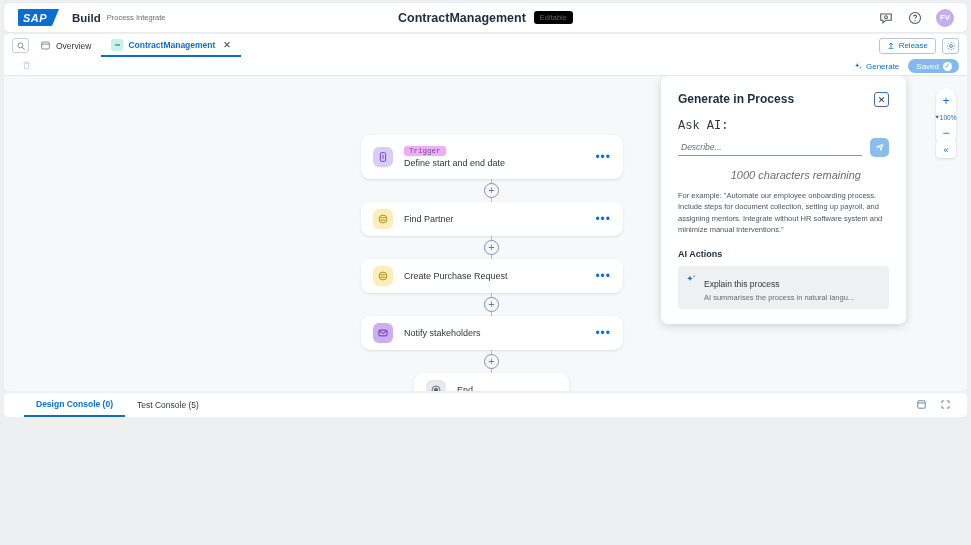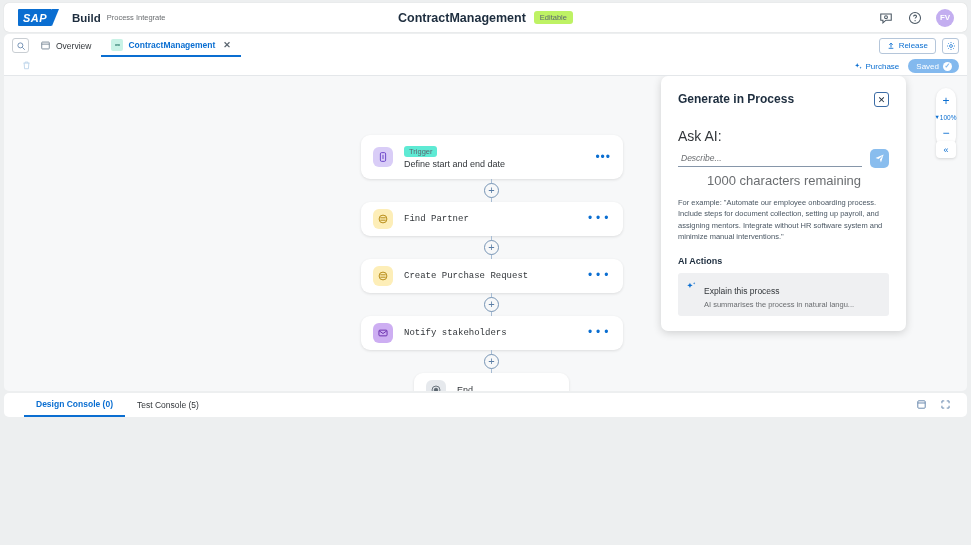--- a/index.html
+++ b/index.html
@@ -33,21 +33,21 @@
   }
   .brand-build { margin-left: 20px; font-size: 11.5px; font-weight: bold; color: #1d2d3e; text-align: right; }
   .brand-sub { margin-left: 6px; font-size: 7.5px; color: #6a6d70; }
   .hdr-title {
     position: absolute; left: 0; right: 0; text-align: center;
     font-size: 12.5px; font-weight: bold; color: #1d2d3e;
     pointer-events: none;
   }
   .hdr-title .chip {
     display: inline-block; margin-left: 8px; padding: 2px 6px;
-    background: #bef264; border-radius: 3px;
+    background: #000000; border-radius: 3px;
     font-size: 7.5px; font-weight: normal; color: #5b6670; vertical-align: 2px;
   }
   .hdr-right { margin-left: auto; display: flex; align-items: center; gap: 13px; margin-right: 13px; }
   .hdr-icon { width: 16px; height: 16px; color: #4a5763; display: flex; align-items: center; justify-content: center; cursor: pointer; }
   .avatar {
     width: 18px; height: 18px; border-radius: 50%;
     background: #c3aef0; color: #fff;
     font-size: 8px; font-weight: bold;
     display: flex; align-items: center; justify-content: center; cursor: pointer;
   }
@@ -114,34 +114,34 @@
   }
 
   .flow { position: absolute; left: 357px; top: 59px; width: 262px; }
   .node {
     position: relative; width: 262px; background: #fff;
     border-radius: 9px; box-shadow: 0 1px 3px rgba(0,0,0,.11);
     display: flex; align-items: center; padding: 0 12px;
     cursor: pointer;
   }
   .node.tall { height: 44px; }
-  .node.short { height: 34px; font-family: Liberation Mono, monospace; }
+  .node.short { height: 34px; }
   .node.end { width: 155px; height: 34px; margin-left: 53px; }
   .n-ico {
     width: 20px; height: 20px; border-radius: 6px; flex: 0 0 20px;
     display: flex; align-items: center; justify-content: center;
   }
   .n-ico.trigger { background: #d9cdf7; color: #6a44c9; }
   .n-ico.approval { background: #fdeeb8; color: #b58a14; }
   .n-ico.mail { background: #cdaef2; color: #6b2fae; }
   .n-ico.end { background: #e6e9ed; color: #5b6670; }
   .n-body { margin-left: 11px; display: flex; flex-direction: column; gap: 2px; min-width: 0; }
   .n-chip {
-    align-self: flex-start; background: #5eead4; color: #5b6670;
-    font-size: 7.5px; padding: 1px 5px; border-radius: 3px;
+    align-self: flex-start; background: #f0abfc; color: #5b6670;
+    font-size: 7.5px; padding: 1px 5px; border-radius: 3px; font-family: Liberation Mono, monospace;
   }
   .n-title { font-size: 9px; color: #32363a; }
   .n-sub { font-size: 9px; color: #32363a; }
   .n-dots { margin-left: auto; color: #0a6ed1; font-size: 12px; letter-spacing: 1px; line-height: 1; cursor: pointer; }
 
   .connector { position: relative; height: 23px; width: 262px; }
   .connector::before {
     content: ""; position: absolute; left: 130px; top: 0; width: 1px; height: 23px; background: #a8bdd4;
   }
   .plus {
@@ -178,34 +178,34 @@
     padding: 16px 17px 15px;
   }
   .gp-head { display: flex; align-items: flex-start; }
   .gp-title { font-size: 12px; font-weight: bold; color: #1d2d3e; }
   .gp-close {
     margin-left: auto; width: 15px; height: 15px;
     border: 1px solid #3c6ca5; border-radius: 3px; background: #fff;
     color: #1d2d3e; font-size: 9px;
     display: flex; align-items: center; justify-content: center; cursor: pointer;
   }
-  .gp-label { margin-top: 21px; font-size: 14px; color: #32363a; }
+  .gp-label { margin-top: 12px; font-size: 12px; color: #32363a; font-family: Liberation Mono, monospace; }
   .gp-inputrow { margin-top: 5px; display: flex; align-items: center; gap: 8px; }
   .gp-input {
     flex: 1; height: 17px; border: none; border-bottom: 1px solid #8696a9;
     background: #fff; font-size: 8.5px; color: #32363a;
     font-family: "Liberation Sans", sans-serif; font-style: italic;
     padding: 0 3px; outline: none;
   }
   .gp-input::placeholder { color: #6a6d70; font-style: italic; }
   .gp-send {
     width: 19px; height: 19px; border-radius: 5px; background: #89bdee; color: #fff;
     display: flex; align-items: center; justify-content: center; cursor: pointer;
   }
-  .gp-count { margin-top: 5px; text-align: right; font-size: 13px; color: #6a6d70; padding-right: 28px; }
+  .gp-count { margin-top: 12px; text-align: right; font-size: 11px; color: #6a6d70; padding-right: 28px; font-style: italic; }
   .gp-example { margin-top: 9px; font-size: 7.5px; line-height: 1.5; color: #4a5763; }
   .gp-actions-title { margin-top: 14px; font-size: 9px; font-weight: bold; color: #1d2d3e; }
   .gp-action {
     margin-top: 7px; background: #eff0f2; border-radius: 3px;
     display: flex; align-items: flex-start; gap: 7px;
     padding: 7px 8px; cursor: pointer;
   }
   .gp-action-ico { color: #0a6ed1; flex: 0 0 11px; margin-top: 1px; }
   .gpa-title { font-size: 8.5px; color: #32363a; }
   .gpa-sub { margin-top: 2px; font-size: 7.5px; color: #6a6d70; }
@@ -307,21 +307,21 @@
       </svg>
     </div>
     <div class="etb-right">
       <div class="gen-btn">
         <span>
           <svg width="9" height="9" viewBox="0 0 12 12" fill="currentColor">
             <path d="M4.3 1.4l.85 2.1 2.1.85-2.1.85-.85 2.1-.85-2.1L1.35 4.35l2.1-.85z"></path>
             <path d="M8.7 6.1l.45 1.1 1.1.45-1.1.45-.45 1.1-.45-1.1-1.1-.45 1.1-.45z"></path>
           </svg>
         </span>
-        <span>Purchase</span>
+        <span>Generate</span>
       </div>
       <div class="saved-pill">
         <span>Saved</span>
         <span class="saved-check">✓</span>
       </div>
     </div>
   </div>
 
   <div class="canvas">
 

